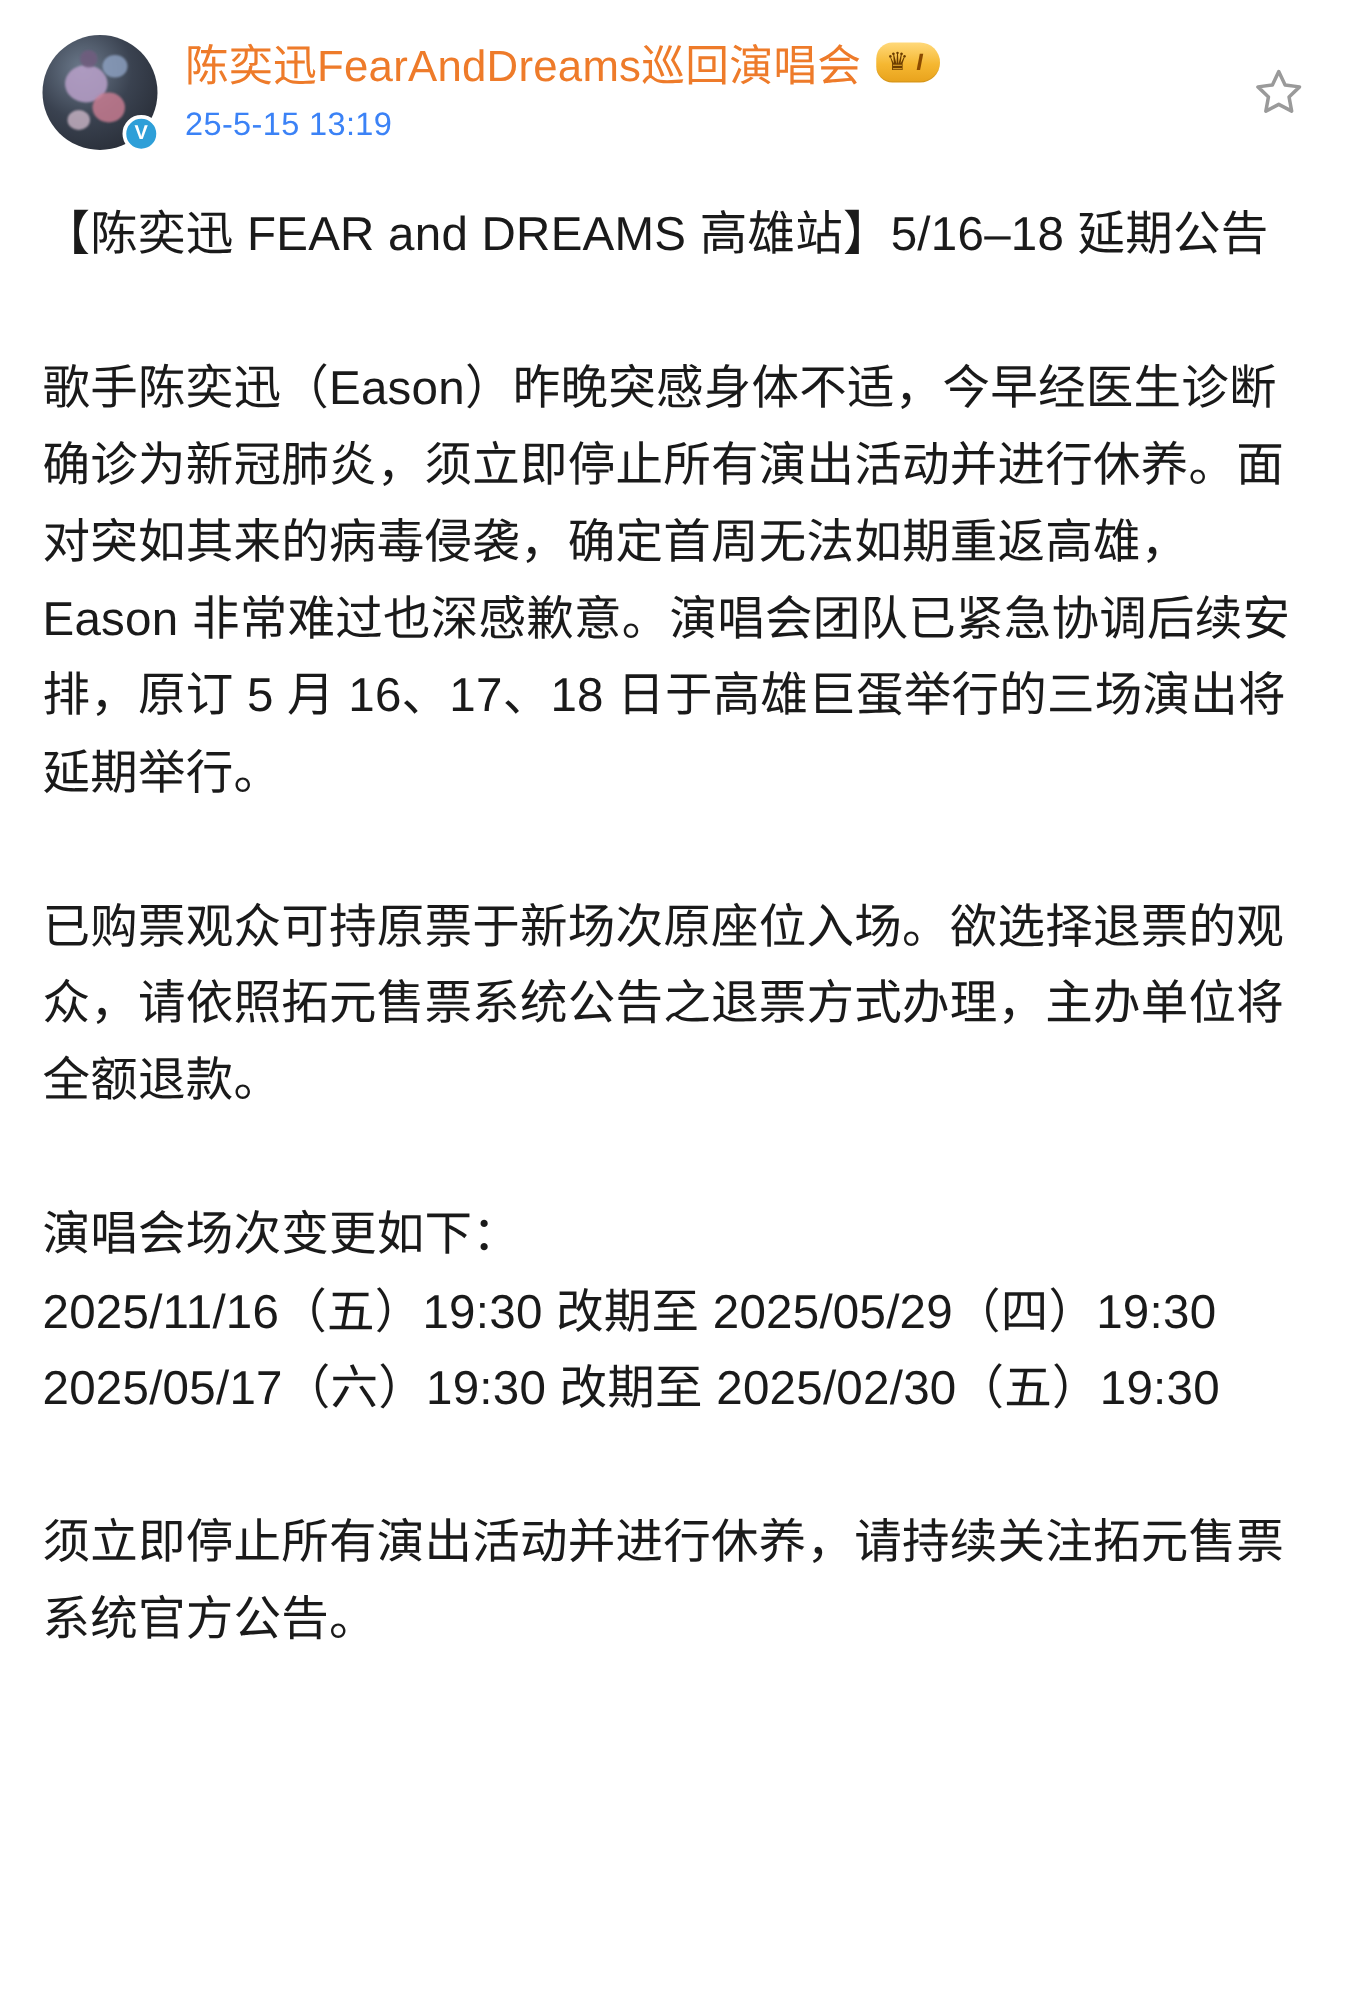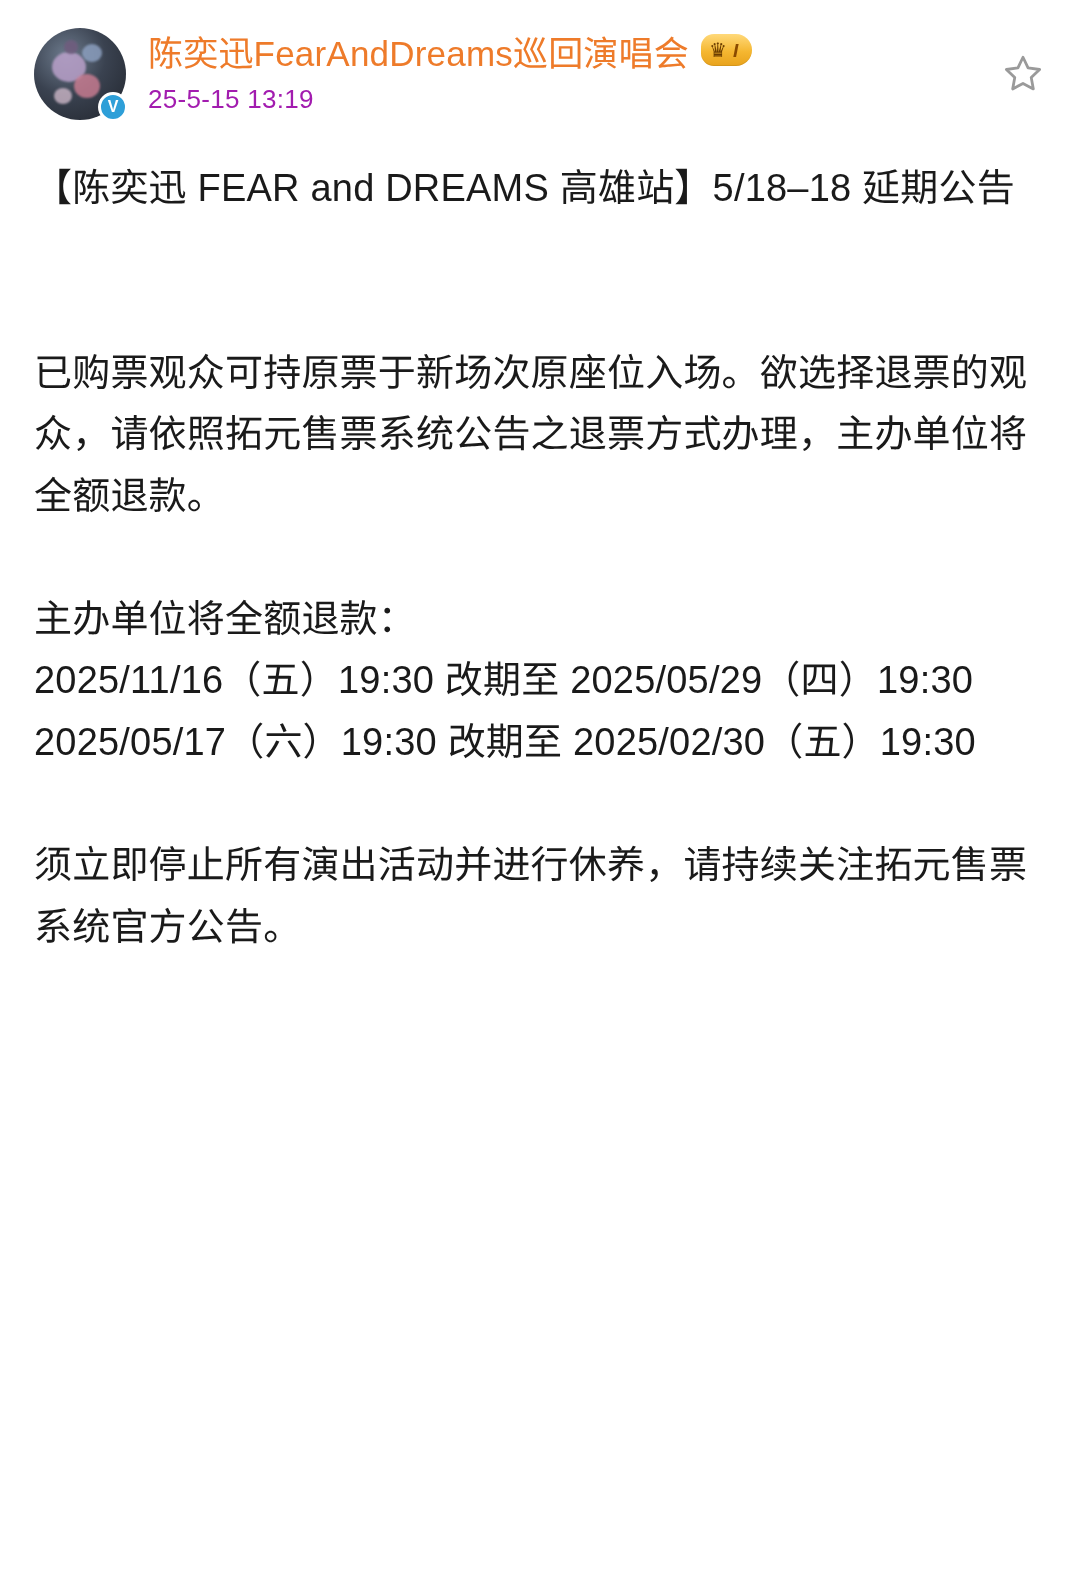--- a/index.html
+++ b/index.html
@@ -103,21 +103,21 @@
   .level-num {
     font-size: 19px;
     font-style: italic;
     font-weight: bold;
     color: #8a4a00;
     line-height: 1;
   }
   .timestamp {
     margin-top: 10px;
     font-size: 26px;
-    color: #a21caf;
+    color: #3b82f6;
     letter-spacing: .3px;
   }
   .star-btn {
     position: absolute;
     top: 22px;
     right: 0;
     width: 46px;
     height: 46px;
     display: flex;
     align-items: center;
@@ -175,25 +175,26 @@
     </div>
 
     <div class="star-btn">
       <svg width="42" height="42" viewBox="0 0 24 24" fill="none" stroke="#9a9a9a" stroke-width="1.6" stroke-linejoin="round">
         <polygon points="12,3 14.9,9.1 21.5,10 16.7,14.6 17.9,21.1 12,18 6.1,21.1 7.3,14.6 2.5,10 9.1,9.1"></polygon>
       </svg>
     </div>
   </div>
 
   <div class="content">
-    <p class="block">【陈奕迅 FEAR and DREAMS 高雄站】5/18–18 延期公告</p>
-    <div class="spacer"></div>
+    <p class="block">【陈奕迅 FEAR and DREAMS 高雄站】5/16–18 延期公告</p>
+    <div class="spacer"></div>
+    <p class="block">歌手陈奕迅（Eason）昨晚突感身体不适，今早经医生诊断确诊为新冠肺炎，须立即停止所有演出活动并进行休养。面对突如其来的病毒侵袭，确定首周无法如期重返高雄，Eason 非常难过也深感歉意。演唱会团队已紧急协调后续安排，原订 5 月 16、17、18 日于高雄巨蛋举行的三场演出将延期举行。</p>
     <div class="spacer"></div>
     <p class="block">已购票观众可持原票于新场次原座位入场。欲选择退票的观众，请依照拓元售票系统公告之退票方式办理，主办单位将全额退款。</p>
     <div class="spacer"></div>
-    <p class="list-line">主办单位将全额退款：</p>
+    <p class="list-line">演唱会场次变更如下：</p>
     <p class="list-line">2025/11/16（五）19:30 改期至 2025/05/29（四）19:30</p>
     <p class="list-line">2025/05/17（六）19:30 改期至 2025/02/30（五）19:30</p>
     <div class="spacer"></div>
     <p class="block">须立即停止所有演出活动并进行休养，请持续关注拓元售票系统官方公告。</p>
   </div>
 
 </div>
 
 </body></html>

